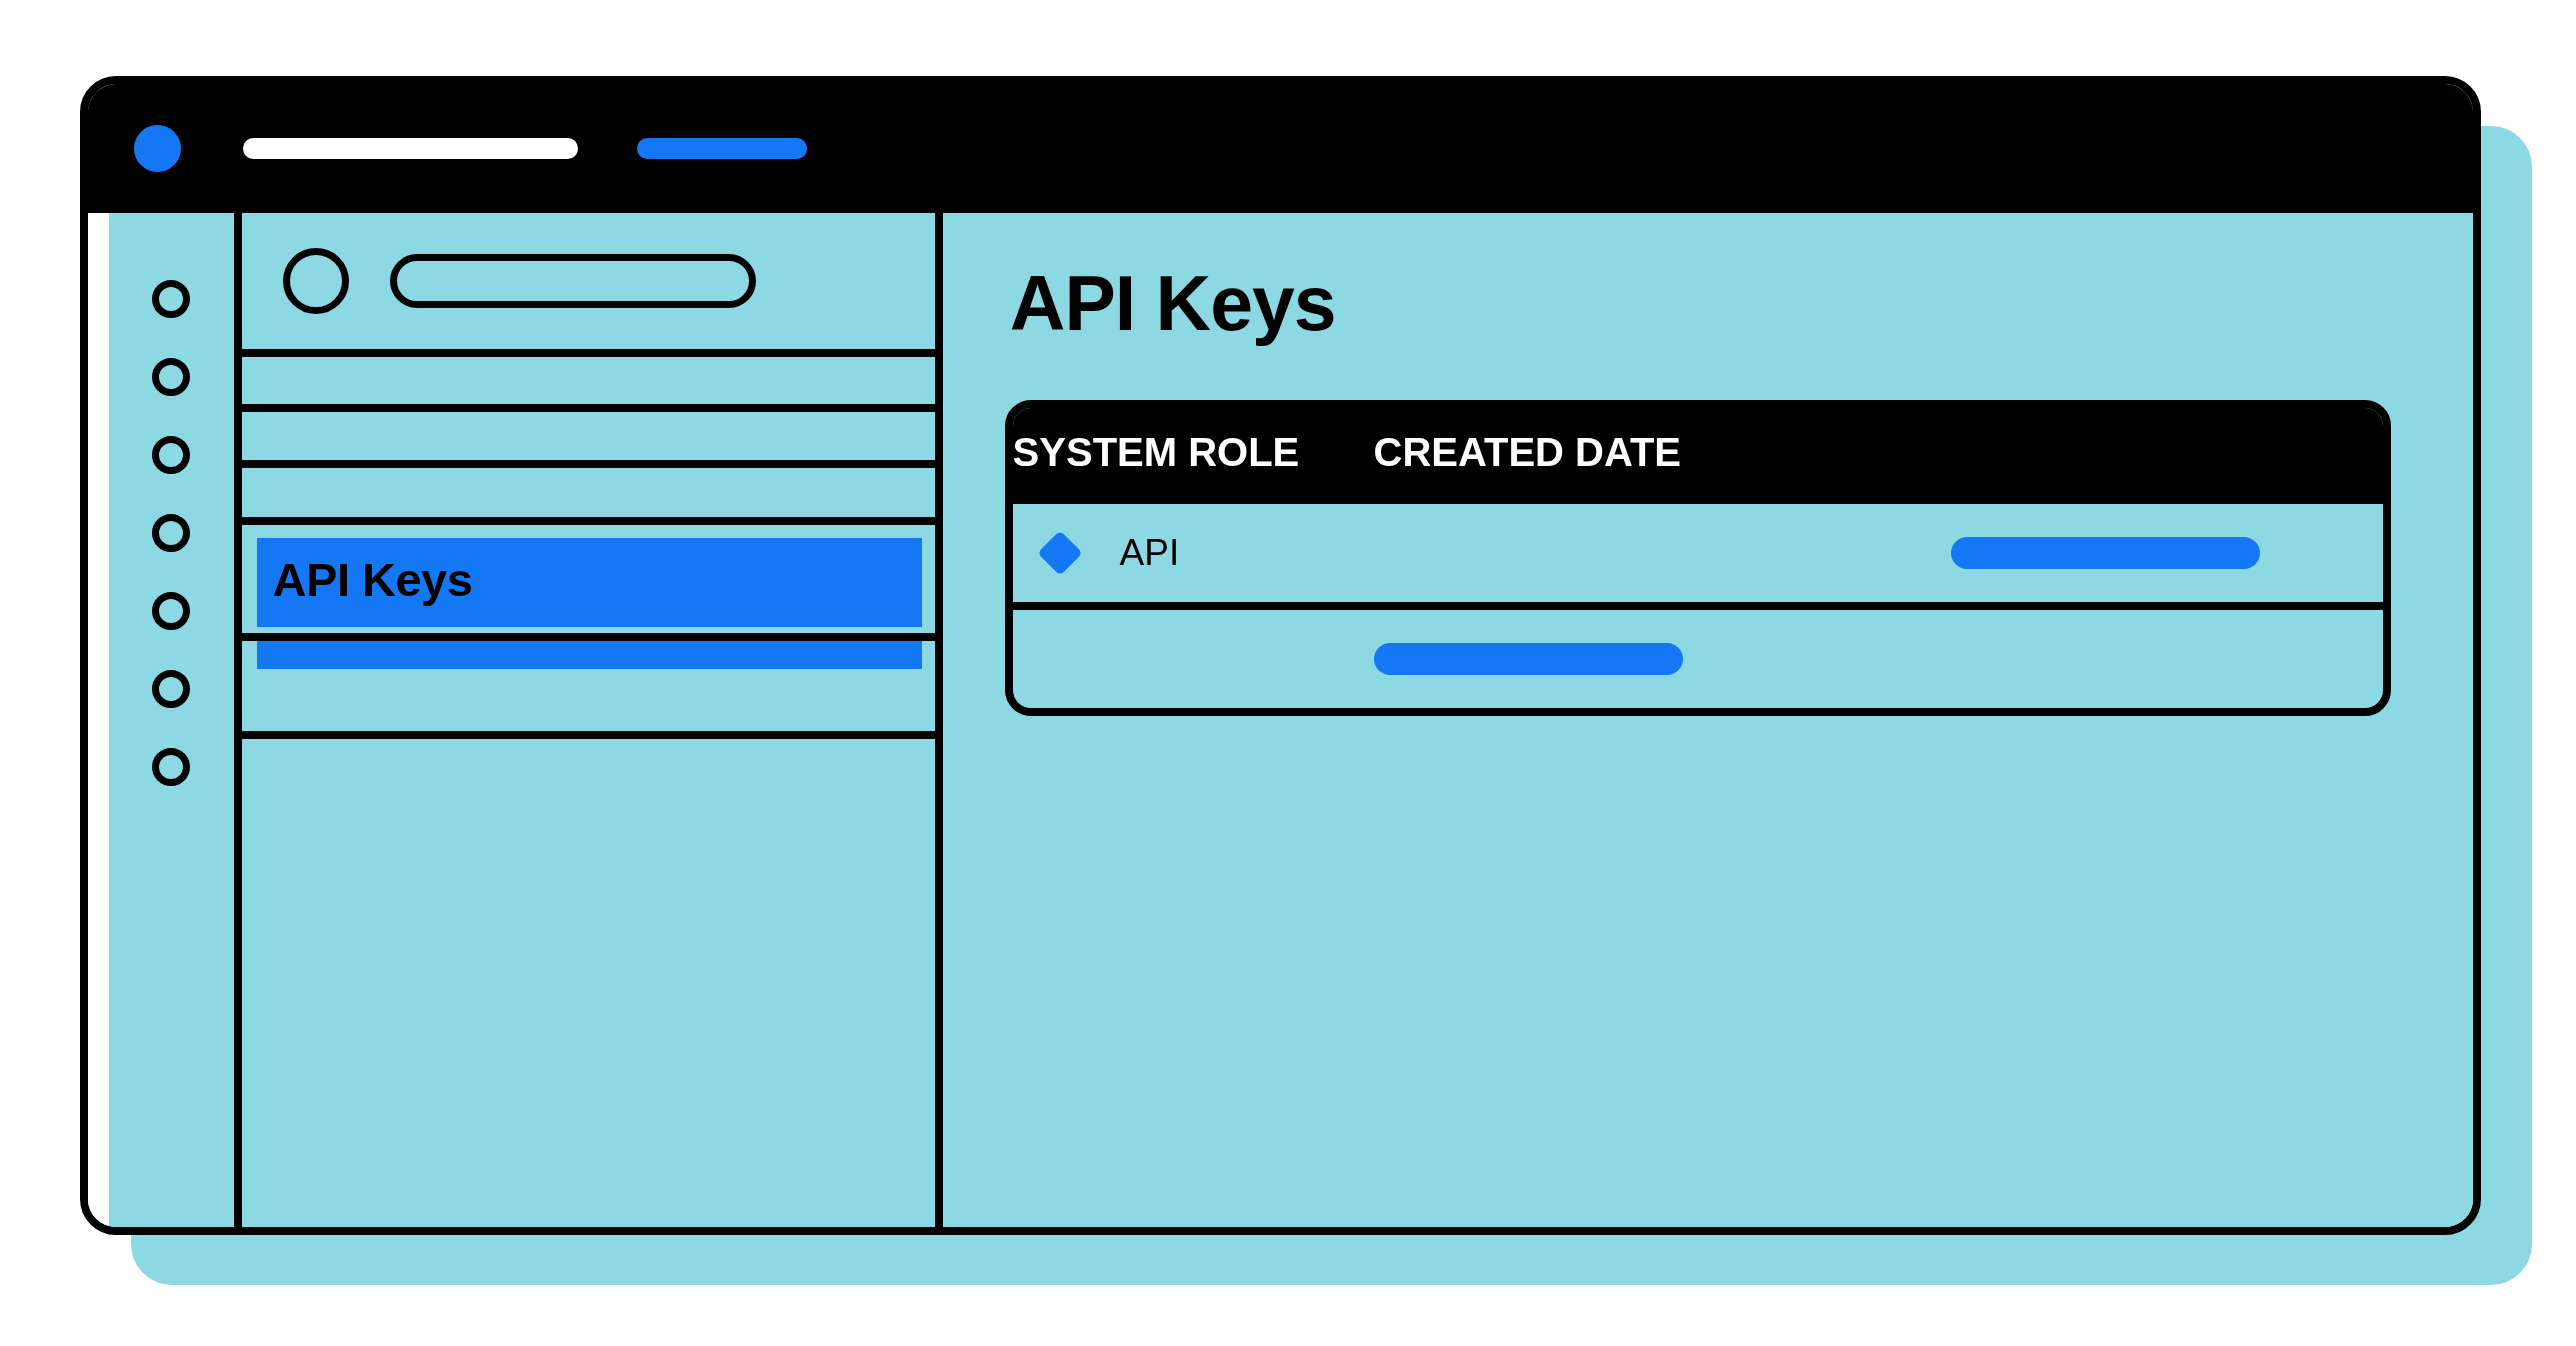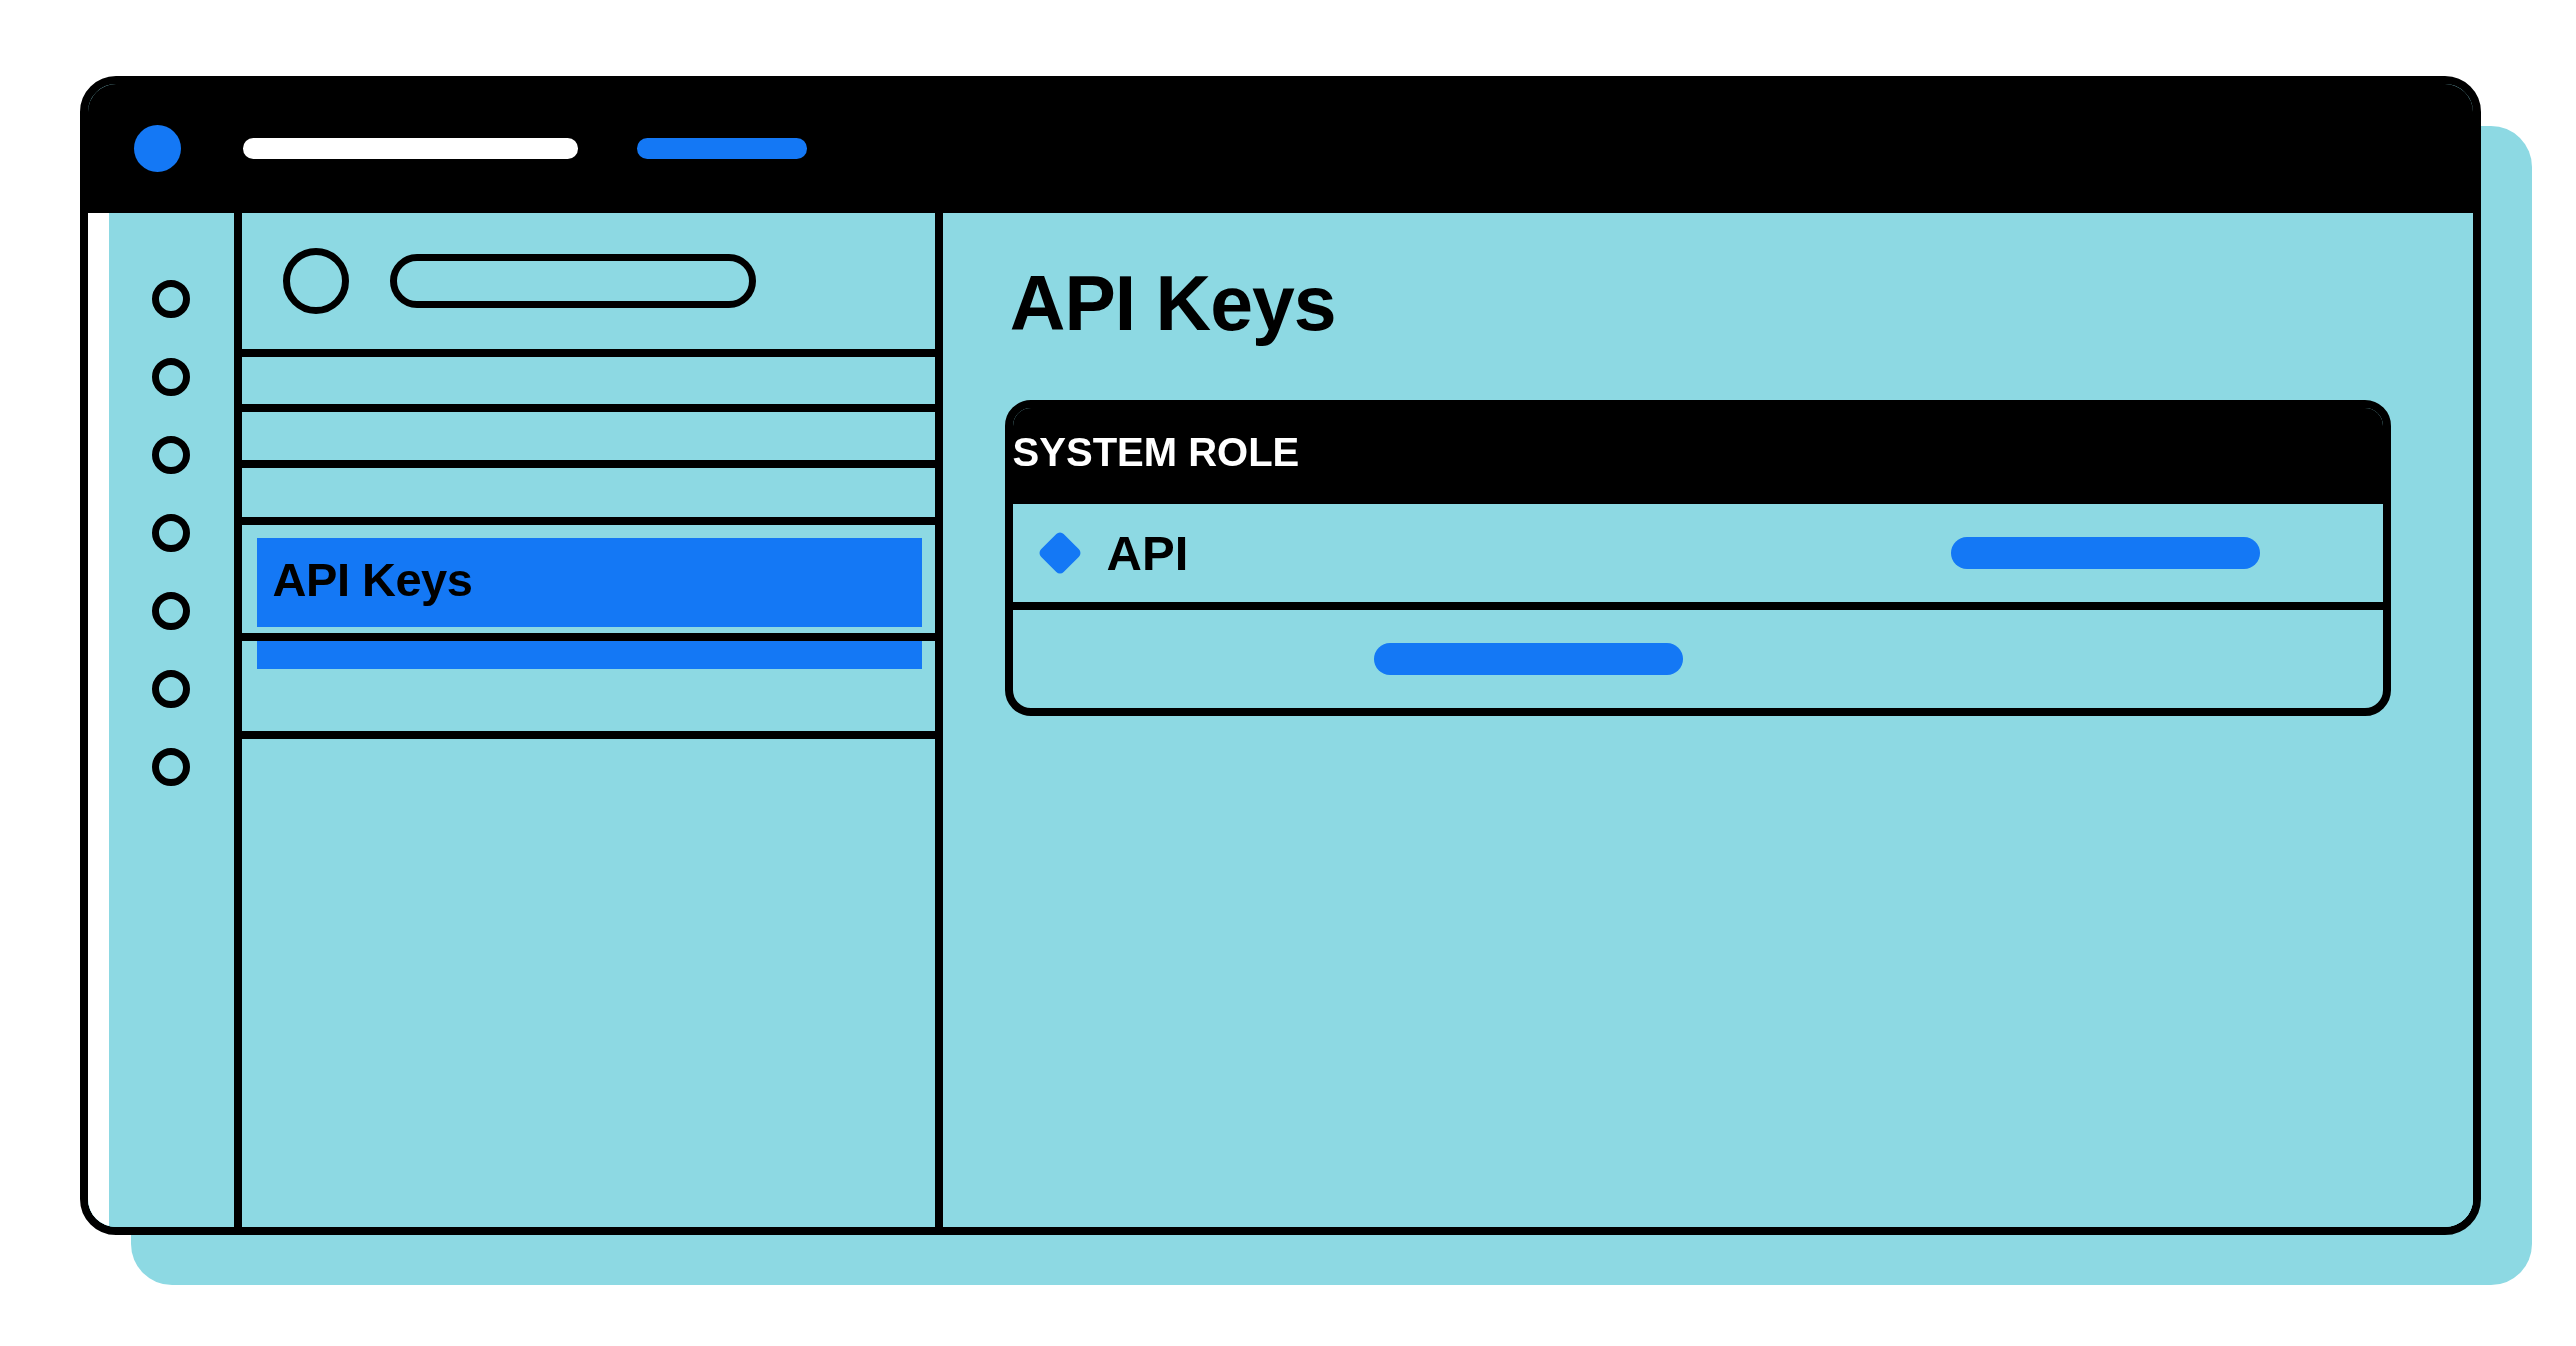--- a/index.html
+++ b/index.html
@@ -258,23 +258,23 @@
     align-items:center;
   }
   .diamond{
     width:32px;height:32px;
     background:#1478F5;
     transform:rotate(45deg);
     border-radius:5.2px;
     flex:0 0 auto;
   }
   .name-text{
-    margin-left:31px;
-    font-size:49px;
-    font-weight:bold;
+    margin-left:44px;
+    font-size:37px;
+    font-weight:normal;
     color:#000000;
     white-space:nowrap;
   }
   .cell-role{ width:361px; box-sizing:border-box;}
   .cell-date{
     width:422px;
     box-sizing:border-box;
     display:flex;
     align-items:center;
   }
@@ -347,20 +347,21 @@
     </div>
 
     <div id="main">
 
       <h1 id="page-title">API Keys</h1>
 
       <div id="table-card">
 
         <div id="table-head">
           <div class="th col-role">SYSTEM ROLE</div>
+          <div class="th col-date">CREATED DATE</div>
         </div>
 
         <div class="t-row">
           <div class="cell-name">
             <span class="diamond"></span>
             <span class="name-text">API</span>
           </div>
           <div class="cell-role"></div>
           <div class="cell-date">
             <span class="date-pill"></span>

